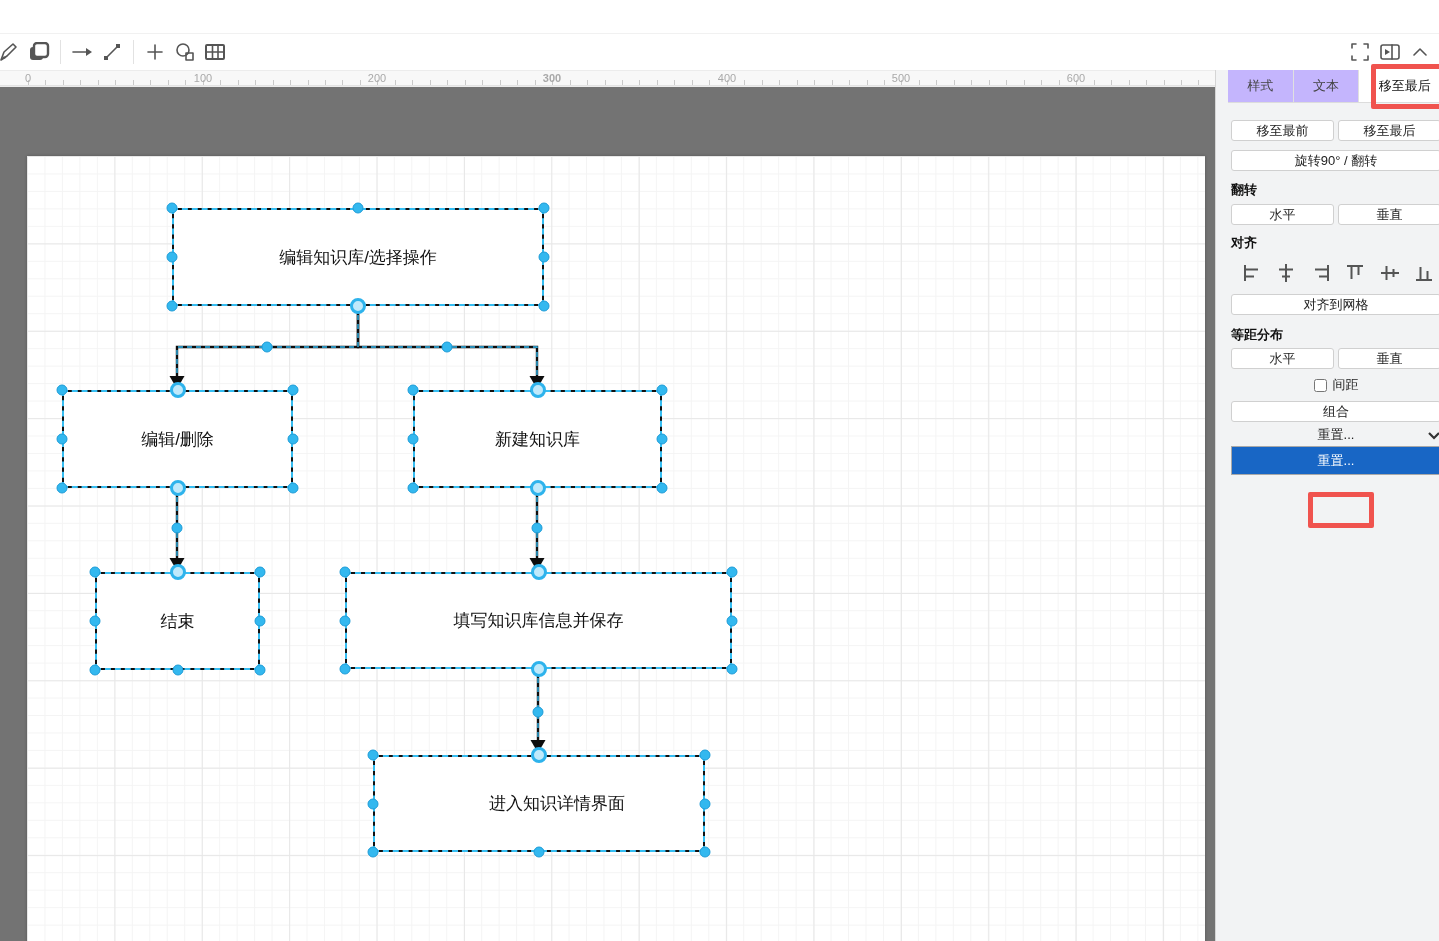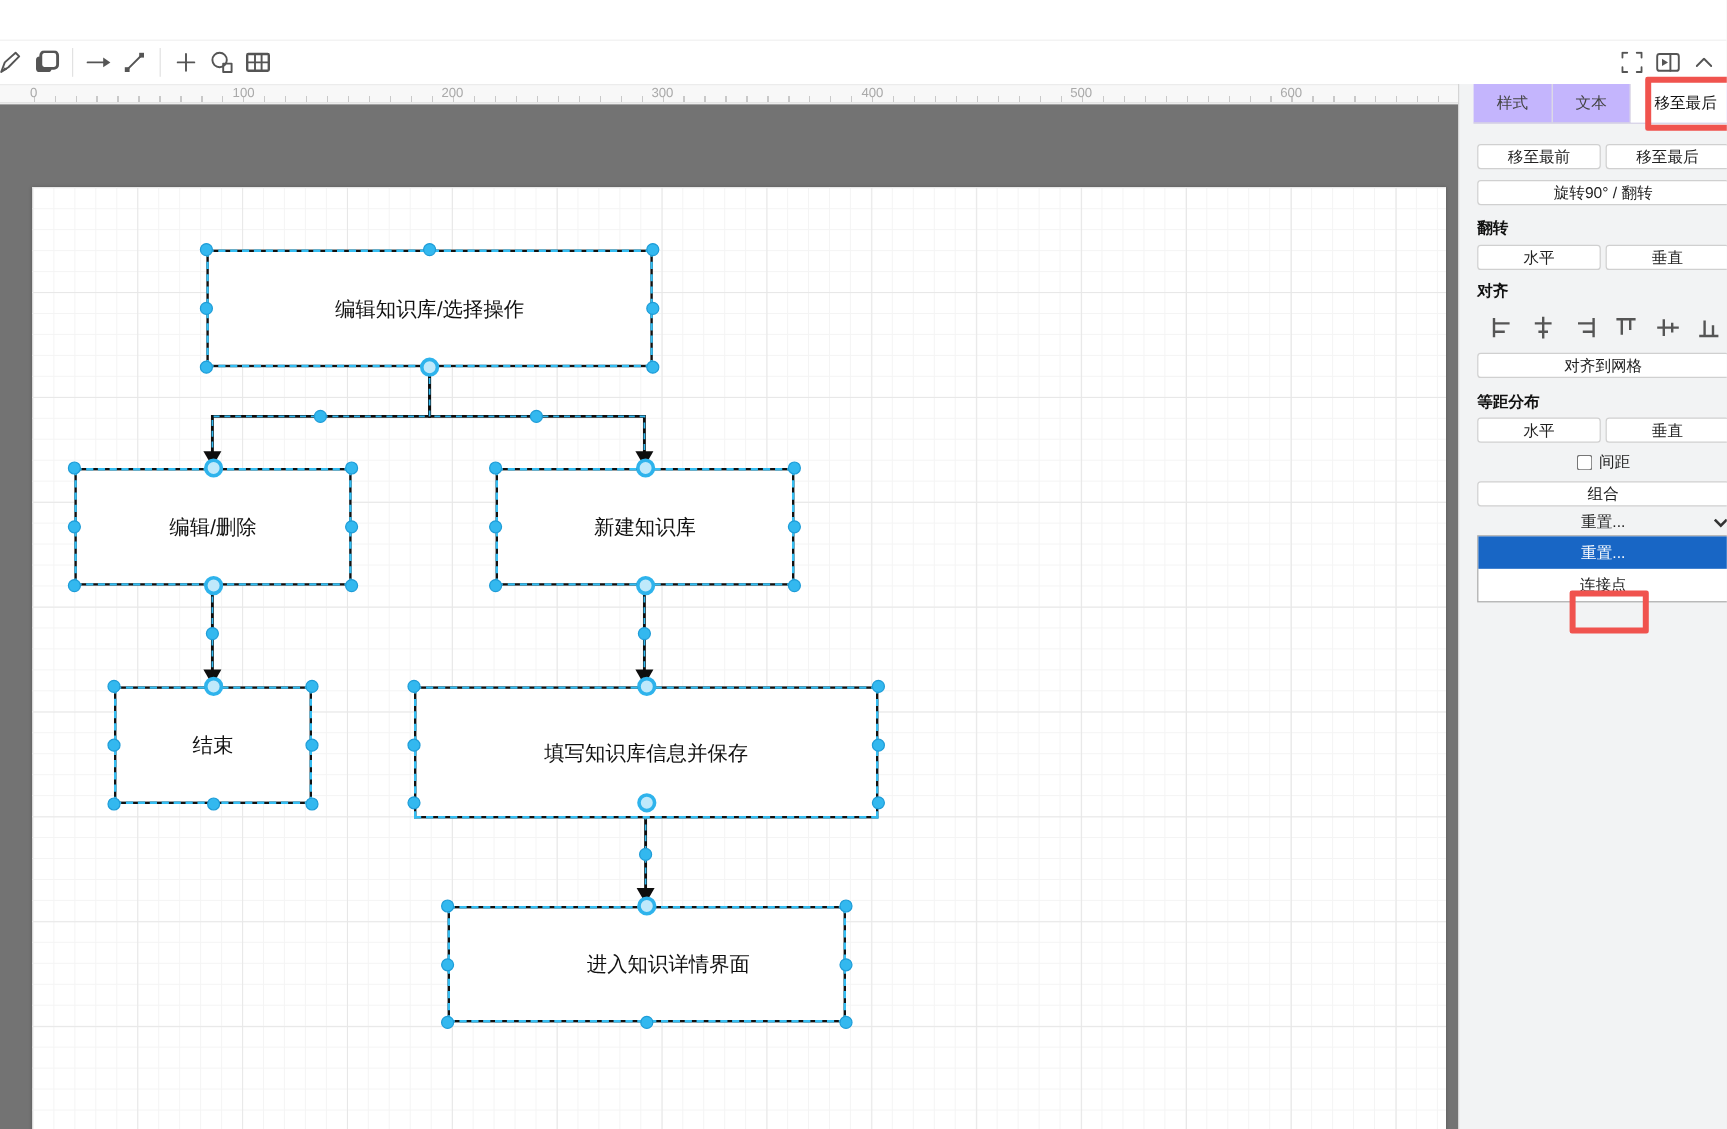--- a/index.html
+++ b/index.html
@@ -179,21 +179,21 @@
     </span>
   </div>
 </div>
 
 <div id="ruler">
   <div class="ticks"></div>
   <div id="ruler-labels">
       <span class="rlabel" style="left: 28px;">0</span>
       <span class="rlabel" style="left: 203px;">100</span>
       <span class="rlabel" style="left: 377px;">200</span>
-      <span class="rlabel" style="left: 552px;">300</span>
+      <span class="rlabel" style="left: 552px; font-weight: bold;">300</span>
       <span class="rlabel" style="left: 727px;">400</span>
       <span class="rlabel" style="left: 901px;">500</span>
       <span class="rlabel" style="left: 1076px;">600</span>
     </div>
 </div>
 
 <div id="canvas">
   <div id="page"></div>
   <svg id="edges">
       <path d="M358 219 L358 260 L177 260 L177 290" stroke="#0d0d0d" stroke-width="2.4" fill="none"></path>
@@ -254,21 +254,21 @@
         <div class="sel"></div>
       </div>
       <div class="handle" style="left: 95px; top: 485px;"></div>
       <div class="handle ring" style="left: 177.5px; top: 485px;"></div>
       <div class="handle" style="left: 260px; top: 485px;"></div>
       <div class="handle" style="left: 95px; top: 534px;"></div>
       <div class="handle" style="left: 260px; top: 534px;"></div>
       <div class="handle" style="left: 95px; top: 583px;"></div>
       <div class="handle" style="left: 177.5px; top: 583px;"></div>
       <div class="handle" style="left: 260px; top: 583px;"></div>
-      <div class="node" style="left: 345px; top: 485px; width: 387px; height: 110px;">
+      <div class="node" style="left: 345px; top: 485px; width: 387px; height: 97px;">
         <span>填写知识库信息并保存</span>
         <div class="sel"></div>
       </div>
       <div class="handle" style="left: 345px; top: 485px;"></div>
       <div class="handle ring" style="left: 538.5px; top: 485px;"></div>
       <div class="handle" style="left: 732px; top: 485px;"></div>
       <div class="handle" style="left: 345px; top: 533.5px;"></div>
       <div class="handle" style="left: 732px; top: 533.5px;"></div>
       <div class="handle" style="left: 345px; top: 582px;"></div>
       <div class="handle ring" style="left: 538.5px; top: 582px;"></div>
@@ -387,18 +387,17 @@
     <span>重置...</span>
     <span class="chev">
       <svg width="12" height="8">
           <polyline points="1,1 6,6 11,1" style="fill:none;stroke:#333;stroke-width:2.2;"></polyline>
         </svg>
     </span>
   </div>
 
   <div id="ddlist" style="top:376px;">
       <div class="dditem selected" style="background: rgb(24, 102, 197);">重置...</div>
-      <div class="dditem">连接点</div>
     </div>
 </div>
 
 <div class="anno" id="anno-tab" style="left: 1371px; top: 64px; width: 75px; height: 45px;"></div>
 <div class="anno" id="anno-menu" style="left: 1308px; top: 492px; width: 66px; height: 36px;"></div>
 
 </body></html>

